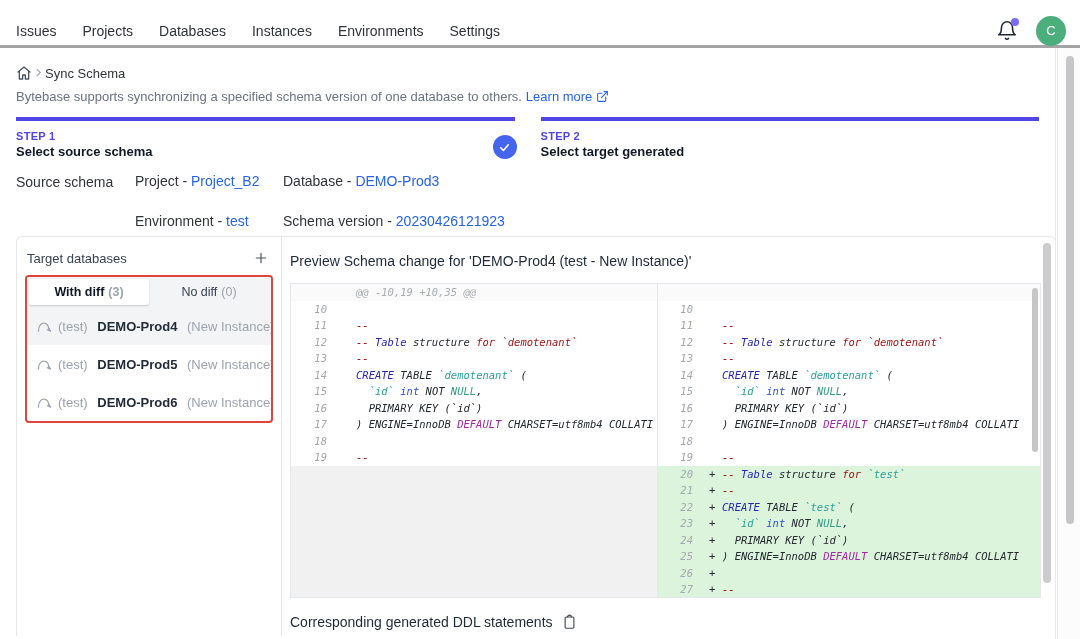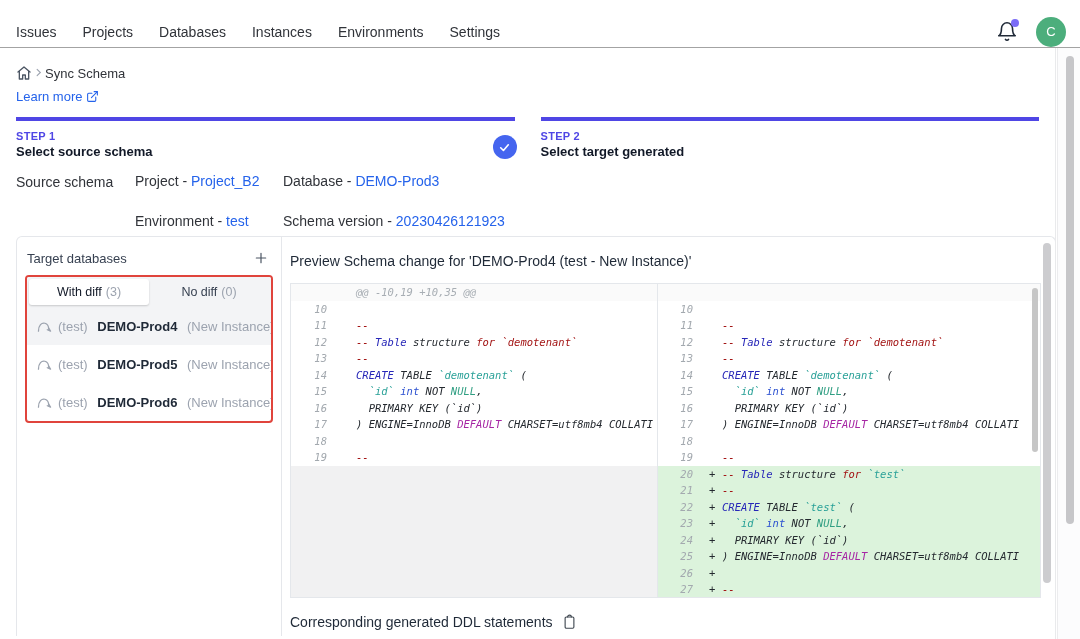--- a/index.html
+++ b/index.html
@@ -1,21 +1,21 @@
 <!DOCTYPE html>
 <html><head>
 <meta charset="utf-8">
 <style>
   * { margin:0; padding:0; box-sizing:border-box; }
   html,body { width:1080px; height:639px; overflow:hidden; background:#fff;
     font-family:"Liberation Sans", sans-serif; color:#1f2937; }
 
   
   .topnav { height:48px; display:flex; align-items:center; padding:16px 14px 0 16px;
-    border-bottom:1px solid #a3a3a3; background:#fff; }
+    border-bottom:3px solid #a3a3a3; background:#fff; }
   .nav-items { display:flex; gap:26px; }
   .nav-item { font-size:14px; font-weight:500; color:#303339; cursor:pointer; }
   .nav-right { margin-left:auto; display:flex; align-items:center; gap:18px; }
   .bell-wrap { position:relative; width:22px; height:22px; cursor:pointer; }
   .bell-dot { position:absolute; top:-2px; right:-1px; width:8px; height:8px;
     border-radius:50%; background:#7b6cf6; }
   .avatar { width:30px; height:30px; border-radius:50%; background:#4cae7c; color:#fff;
     display:flex; align-items:center; justify-content:center; font-size:13px; font-weight:500; cursor:pointer; }
 
   
@@ -50,21 +50,21 @@
   .panel { margin:7px 0 0 16px; width:1040px; height:400px; border:1px solid #e5e7eb;
     border-bottom:none; border-radius:6px 6px 0 0; display:flex; overflow:hidden; }
   .sidebar { width:265px; border-right:1px solid #e5e7eb; flex:none; }
   .sb-head { display:flex; align-items:center; justify-content:space-between; padding:13px 12px 9px 10px; }
   .sb-title { font-size:13px; color:#374151; }
   .plus-btn { cursor:pointer; display:flex; }
   .redbox { margin:0 8px; border:2px solid #e0443c; border-radius:4px; overflow:hidden; }
   .tabs { display:flex; background:#f3f4f6; padding:2px; }
   .tab { flex:1; height:26px; display:flex; align-items:center; justify-content:center; gap:4px;
     font-size:12.5px; color:#374151; cursor:pointer; border-radius:3px; }
-  .tab.active { background:#fff; box-shadow:0 1px 2px rgba(0,0,0,.18); font-weight:400; color:#111827; }
+  .tab.active { background:#fff; box-shadow:0 1px 2px rgba(0,0,0,.18); font-weight:700; color:#111827; }
   .tab .cnt { color:#9ca3af; }
   .db-item { height:38px; display:flex; align-items:center; gap:6px; padding:0 10px;
     font-size:13px; cursor:pointer; white-space:nowrap; overflow:hidden; }
   .db-item.selected { background:#f3f4f6; }
   .db-env, .db-suffix { color:#9ca3af; }
   .db-name { font-weight:700; color:#1f2937; }
 
   
   .preview { flex:1; position:relative; padding:14px 0 0 8px; }
   .pv-title { font-size:14px; color:#1f2937; line-height:20px; margin-bottom:12px; }
@@ -133,20 +133,21 @@
     </span>
     <span>
       <svg width="11" height="11" viewBox="0 0 24 24" fill="none" stroke="#9ca3af" stroke-width="2.4" stroke-linecap="round">
             <path d="M9 5l7 7-7 7"></path>
           </svg>
     </span>
     <span class="crumb">Sync Schema</span>
   </div>
 
   <div class="desc">
+    <span>Bytebase supports synchronizing a specified schema version of one database to others.</span>
     <span class="link">Learn more</span>
     <span style="display:flex;">
       <svg width="13" height="13" viewBox="0 0 24 24" fill="none" stroke="#2563eb" stroke-width="2" stroke-linecap="round" stroke-linejoin="round">
         <path d="M18 13v6a2 2 0 0 1-2 2H5a2 2 0 0 1-2-2V8a2 2 0 0 1 2-2h6"></path>
             <path d="M15 3h6v6"></path>
             <path d="M10 14 21 3"></path>
       </svg>
     </span>
   </div>
 

